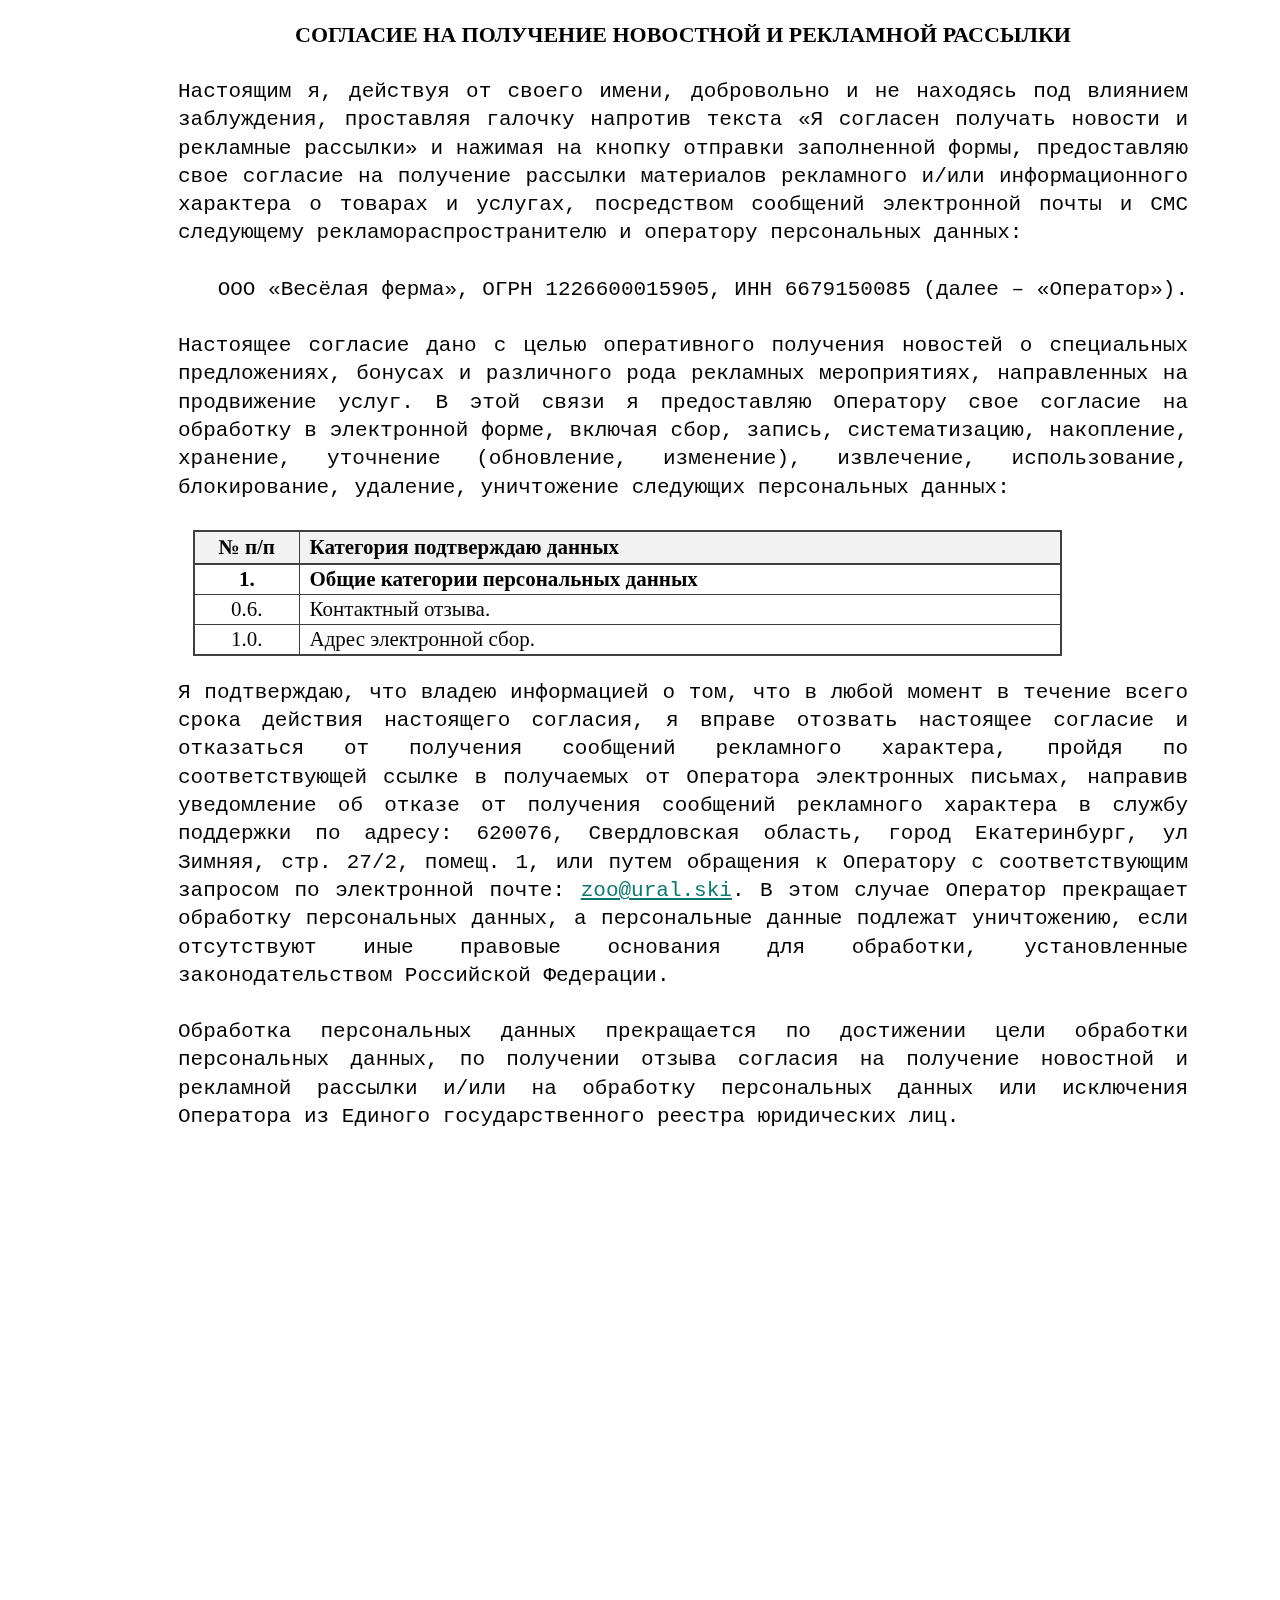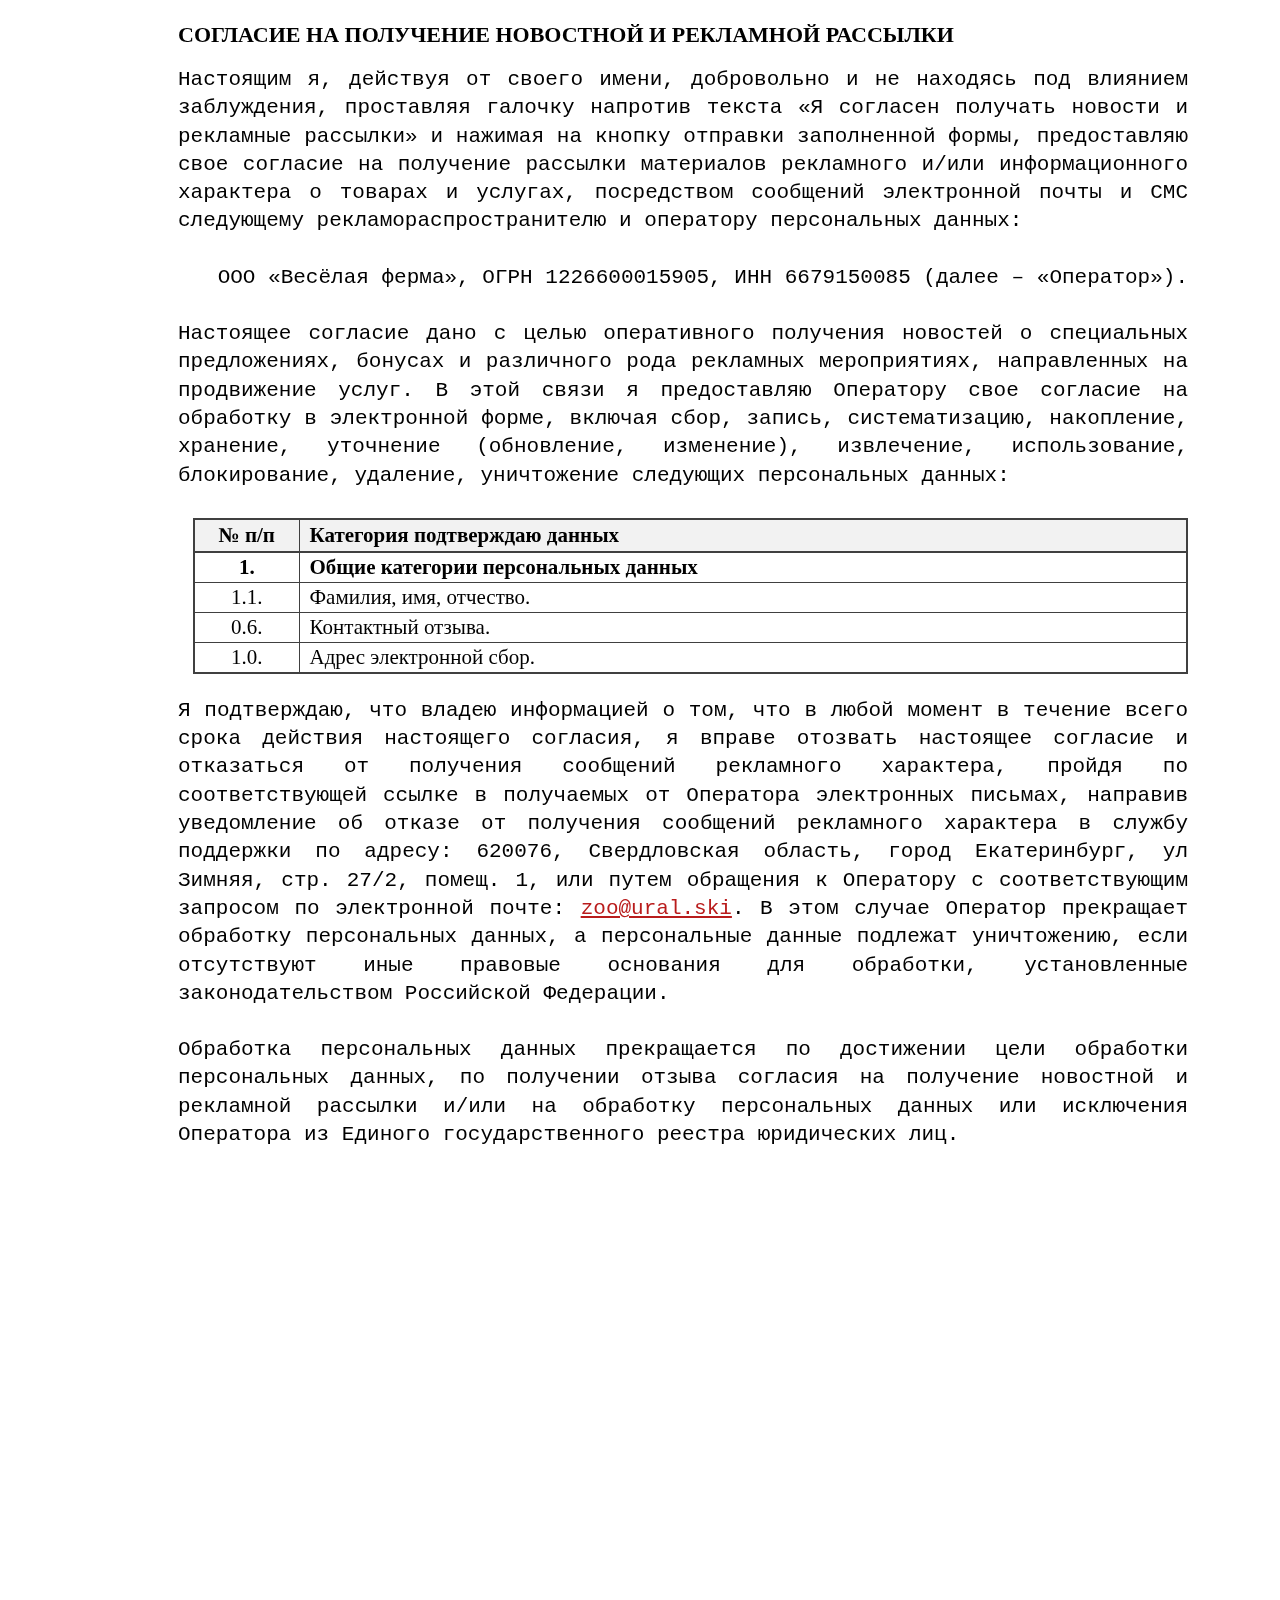--- a/index.html
+++ b/index.html
@@ -15,41 +15,42 @@
   .page {
     width: 1280px;
     height: 1600px;
     padding: 20px 92px 40px 178px;
     background: #ffffff;
     overflow: hidden;
   }
   .doc-title {
     font-size: 22px;
     font-weight: bold;
+    text-align: center;
     line-height: 30px;
-    margin: 0 0 16px 0;
+    margin: 0 0 28px 0;
   }
   p.doc-par {
     font-size: 21px;
     line-height: 28.3px;
     text-align: justify;
     text-justify: inter-word;
     margin: 0 0 28px 0;
     font-family: Liberation Mono, monospace;
   }
   p.single-line { text-align: right; }
   a.email-link {
-    color: #b91c1c;
+    color: #0f766e;
     text-decoration: underline;
     cursor: pointer;
   }
   table.pd-table {
     border-collapse: collapse;
     margin: 8px 0 23px 15px;
-    width: 995px;
+    width: 869px;
     table-layout: fixed;
     font-size: 21px;
   }
   table.pd-table th,
   table.pd-table td {
     border: 1px solid #404040;
     padding: 2px 10px 2px 10px;
     height: 30px;
     vertical-align: middle;
     overflow: hidden;
@@ -85,24 +86,20 @@
     <tbody>
       <tr class="header-row">
         <th class="col-num">№ п/п</th>
         <th class="col-cat">Категория подтверждаю данных</th>
       </tr>
       <tr class="bold-row">
         <td class="col-num">1.</td>
         <td class="col-cat">Общие категории персональных данных</td>
       </tr>
       <tr>
-        <td class="col-num">1.1.</td>
-        <td class="col-cat">Фамилия, имя, отчество.</td>
-      </tr>
-      <tr>
         <td class="col-num">0.6.</td>
         <td class="col-cat">Контактный отзыва.</td>
       </tr>
       <tr>
         <td class="col-num">1.0.</td>
         <td class="col-cat">Адрес электронной сбор.</td>
       </tr>
     </tbody>
   </table>
 

